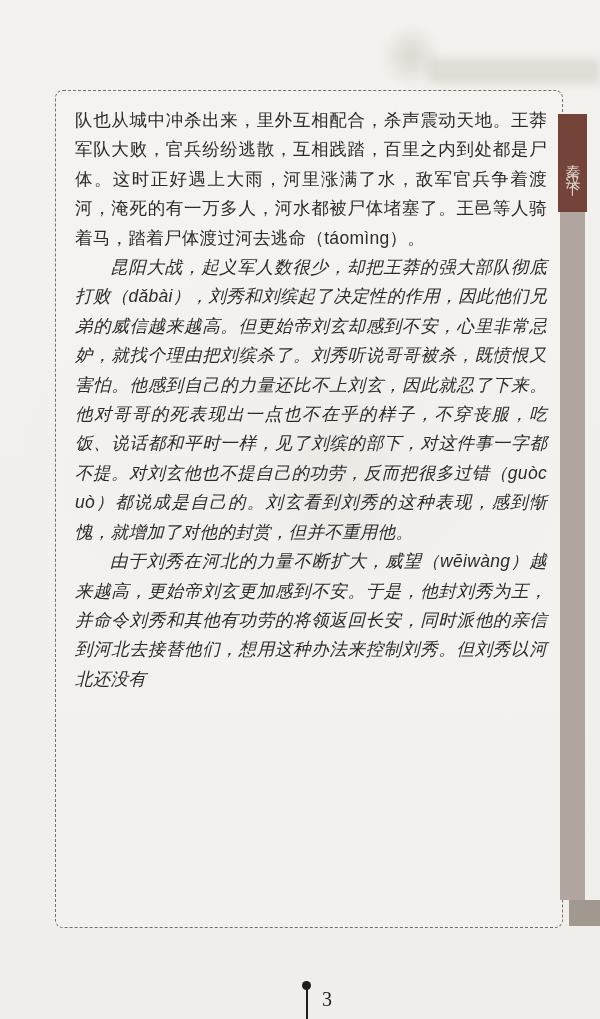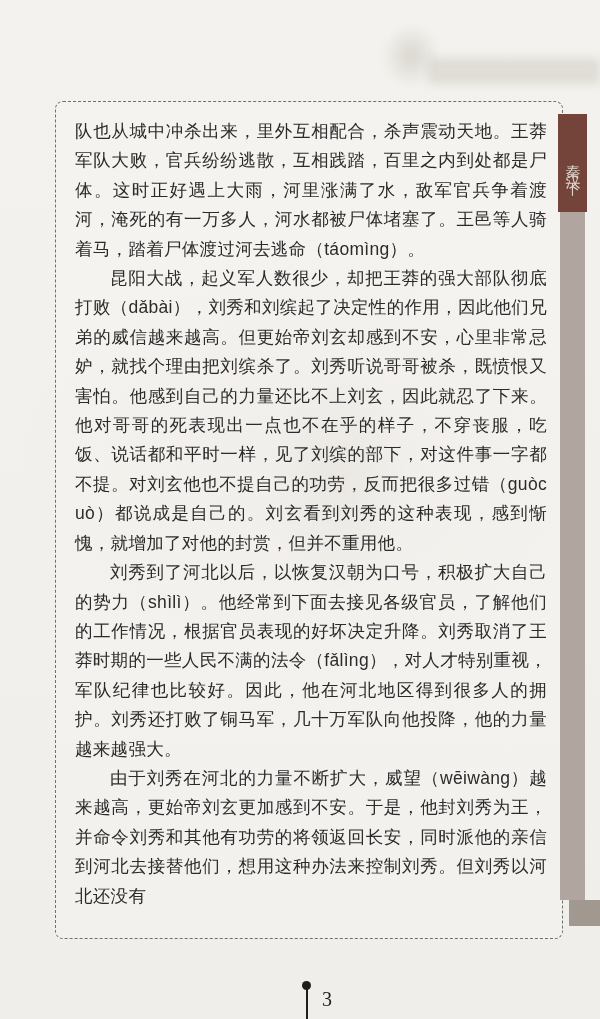--- a/index.html
+++ b/index.html
@@ -26,37 +26,37 @@
     background:rgba(206,202,192,0.5);
     filter:blur(4px);
   }
   .ghost-center{
     position:absolute;left:230px;top:300px;width:220px;height:360px;
     background:radial-gradient(ellipse 90px 150px at 50% 50%, rgba(198,192,182,0.25), rgba(0,0,0,0) 75%);
     filter:blur(6px);
   }
   
   .textbox{
-    position:absolute;left:55px;top:101px;width:508px;height:838px;
+    position:absolute;left:55px;top:90px;width:508px;height:838px;
     border:1px dashed #6f6f6c;border-radius:8px;box-sizing:border-box;
     background:rgba(248,247,243,0.35);
   }
   .textbox .content{
     padding:15px 15px 0 19px;
   }
   .content p{
     margin:0;
     font-size:17.5px;
     line-height:29.4px;
     letter-spacing:0.3px;
     text-align:justify;
     color:#2b2b2b;
     word-break:break-all;
   }
-  .content p.indent{text-indent:2em;}
+  .content p.indent{text-indent:2em;font-style:italic;}
   
   .side-tab{
     position:absolute;left:558px;top:114px;width:29px;height:98px;
     background:#74443b;
     box-sizing:border-box;
   }
   .side-tab .tab-label{
     writing-mode:vertical-rl;
     width:100%;height:100%;
     display:flex;align-items:center;justify-content:center;
@@ -93,21 +93,20 @@
 
 <div class="page-bg"></div>
 <div class="ghost-figure"></div>
 <div class="ghost-band"></div>
 <div class="ghost-center"></div>
 
 <div class="textbox">
   <div class="content">
     <p>队也从城中冲杀出来，里外互相配合，杀声震动天地。王莽军队大败，官兵纷纷逃散，互相践踏，百里之内到处都是尸体。这时正好遇上大雨，河里涨满了水，敌军官兵争着渡河，淹死的有一万多人，河水都被尸体堵塞了。王邑等人骑着马，踏着尸体渡过河去逃命（táomìng）。</p>
     <p class="indent">昆阳大战，起义军人数很少，却把王莽的强大部队彻底打败（dǎbài），刘秀和刘缤起了决定性的作用，因此他们兄弟的威信越来越高。但更始帝刘玄却感到不安，心里非常忌妒，就找个理由把刘缤杀了。刘秀听说哥哥被杀，既愤恨又害怕。他感到自己的力量还比不上刘玄，因此就忍了下来。他对哥哥的死表现出一点也不在乎的样子，不穿丧服，吃饭、说话都和平时一样，见了刘缤的部下，对这件事一字都不提。对刘玄他也不提自己的功劳，反而把很多过错（guòcuò）都说成是自己的。刘玄看到刘秀的这种表现，感到惭愧，就增加了对他的封赏，但并不重用他。</p>
-    <p class="indent">刘秀到了河北以后，以恢复汉朝为口号，积极扩大自己的势力（shìlì）。他经常到下面去接见各级官员，了解他们的工作情况，根据官员表现的好坏决定升降。刘秀取消了王莽时期的一些人民不满的法令（fǎlìng），对人才特别重视，军队纪律也比较好。因此，他在河北地区得到很多人的拥护。刘秀还打败了铜马军，几十万军队向他投降，他的力量越来越强大。</p>
     <p class="indent">由于刘秀在河北的力量不断扩大，威望（wēiwàng）越来越高，更始帝刘玄更加感到不安。于是，他封刘秀为王，并命令刘秀和其他有功劳的将领返回长安，同时派他的亲信到河北去接替他们，想用这种办法来控制刘秀。但刘秀以河北还没有</p>
   </div>
 </div>
 
 <div class="side-tab">
   <div class="tab-label">秦汉下</div>
 </div>
 <div class="side-strip"></div>
 <div class="side-strip-end"></div>
 

